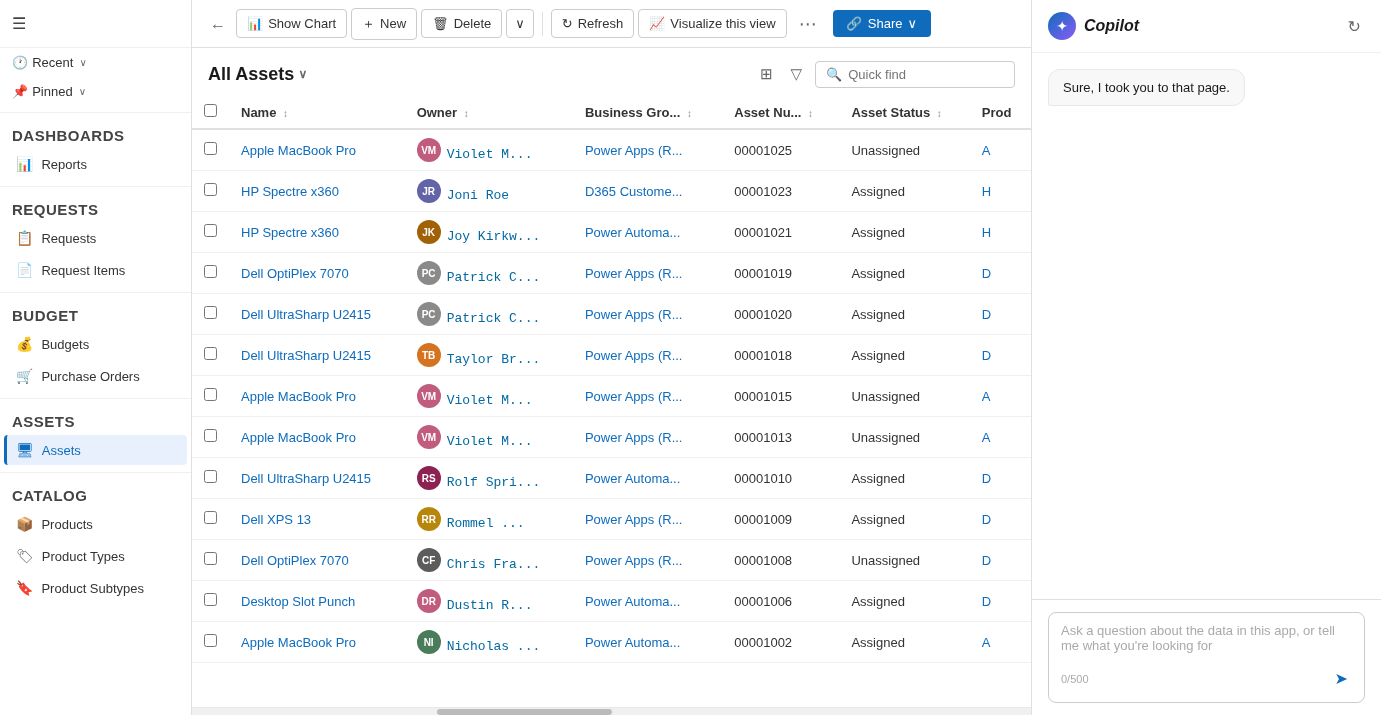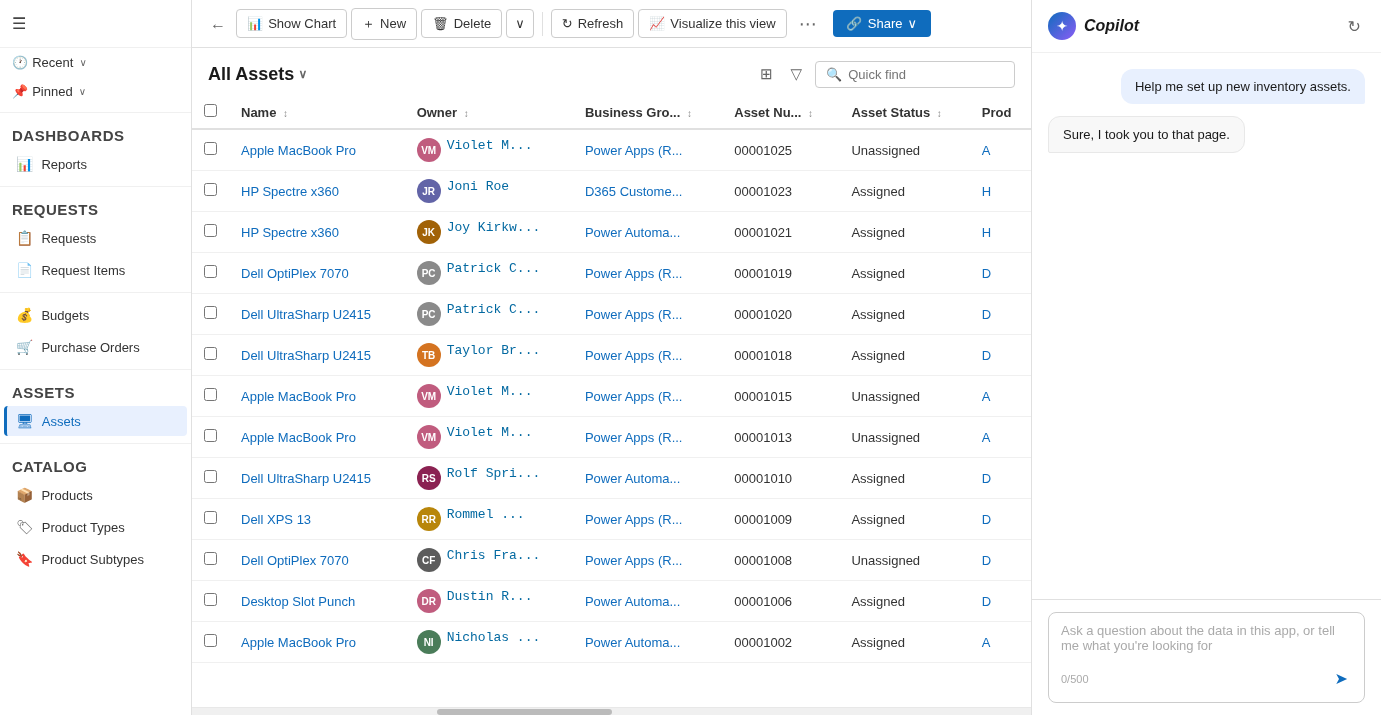--- a/index.html
+++ b/index.html
@@ -200,21 +200,21 @@
       border-bottom: 1px solid #f0f0f0;
     }
     tbody td {
       padding: 8px 12px;
       color: #333;
       white-space: nowrap;
     }
     td.name-cell a { color: #0f6cbd; text-decoration: none; cursor: pointer; }
     .check-col { width: 32px; }
     .check-col input[type=checkbox] { cursor: pointer; }
-    .owner-cell { display: flex; align-items: flex-start; gap: 6px; }
+    .owner-cell { display: flex; align-items: flex-end; gap: 6px; }
     .avatar {
       width: 24px;
       height: 24px;
       border-radius: 50%;
       display: flex;
       align-items: center;
       justify-content: center;
       font-size: 10px;
       font-weight: 600;
       color: #fff;
@@ -393,20 +393,21 @@
     <span class="item-icon">📋</span>
     <span class="item-label">Requests</span>
   </div>
   <div class="sidebar-item">
     <span class="item-icon">📄</span>
     <span class="item-label">Request Items</span>
   </div>
 
   <div class="section-divider"></div>
 
+  <div class="sidebar-section-header">Budget</div>
   <div class="sidebar-item">
     <span class="item-icon">💰</span>
     <span class="item-label">Budgets</span>
   </div>
   <div class="sidebar-item">
     <span class="item-icon">🛒</span>
     <span class="item-label">Purchase Orders</span>
   </div>
 
   <div class="section-divider"></div>
@@ -819,21 +820,20 @@
         <span style="color:#fff; font-size:14px;">✦</span>
       </div>
       <span class="copilot-title">Copilot</span>
     </div>
     <button class="refresh-icon-btn">
       <span>↻</span>
     </button>
   </div>
 
   <div class="copilot-messages">
-    <div class="message-user">Help me set up new inventory assets.</div>
     <div class="message-bot">
       <span>Sure, I took you to that page.</span>
     </div>
   </div>
 
   <div class="copilot-input-area">
     <div class="copilot-input-box">
       <textarea placeholder="Ask a question about the data in this app, or tell me what you're looking for" style=""></textarea>
       <div class="copilot-input-footer">
         <span class="char-count">0/500</span>

